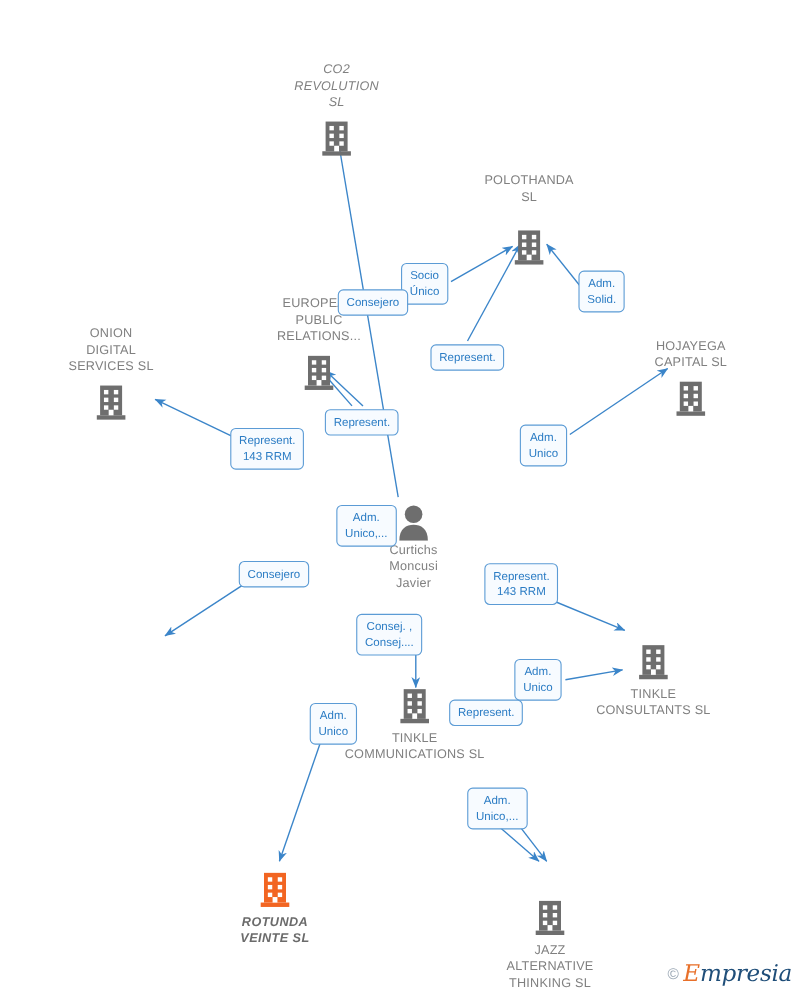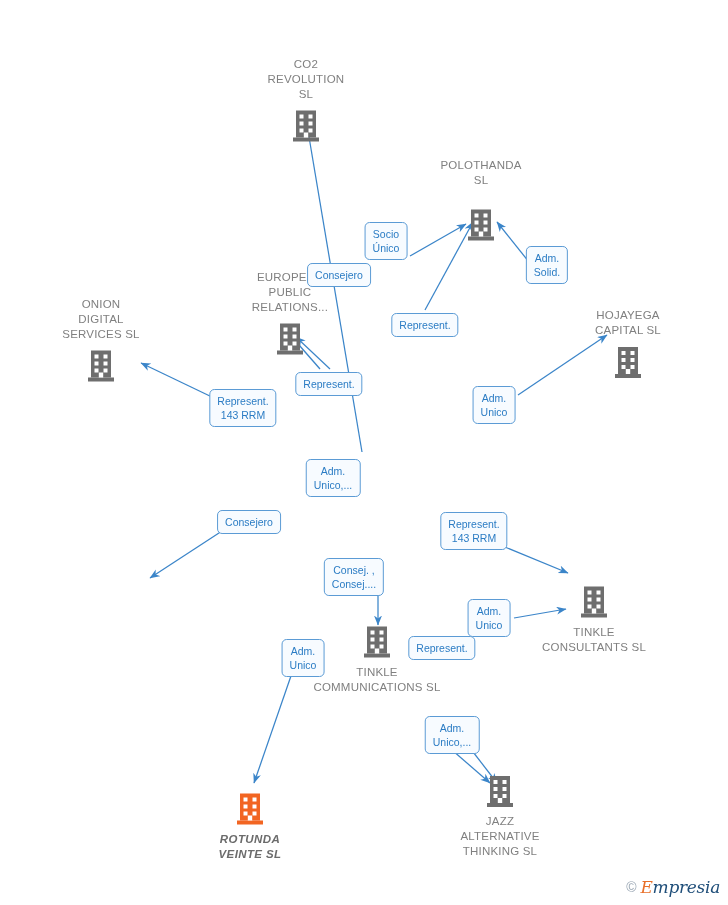--- a/index.html
+++ b/index.html
@@ -66,21 +66,21 @@
     align-items: center;
     gap: 4px;
     font-size: 17px;
     z-index: 9;
   }
   #watermark .copy { color: #9aa7b4; font-size: 14px; }
   #watermark .brand {
     font-family: "DejaVu Serif", serif;
     font-style: italic;
     color: #1f4e79;
-    font-size: 17px;
+    font-size: 21px;
     letter-spacing: -0.3px;
   }
   #watermark .brand .e { color: #e8702a; }
 </style>
 </head>
 <body>
 
 <div id="canvas">
 
   <svg id="edge-layer" viewBox="0 0 728 905" width="728" height="905">
@@ -102,21 +102,21 @@
         <path d="M 500,545 L 568,573" marker-end="url(#arrowhead)"></path>
         <path d="M 514,618 L 566,609" marker-end="url(#arrowhead)"></path>
         <path d="M 378,560 L 378,625" marker-end="url(#arrowhead)"></path>
         <path d="M 292,673 L 254,783" marker-end="url(#arrowhead)"></path>
         <path d="M 452,750 L 490,783" marker-end="url(#arrowhead)"></path>
         <path d="M 470,748 L 497,783" marker-end="url(#arrowhead)"></path>
       </g>
   </svg>
 
   <div class="node" style="left:306px; top:100px;">
-    <span class="node-label" style="margin-bottom:6px;">CO2
+    <span class="node-label" style="margin-bottom:6px;font-style:italic;">CO2
 REVOLUTION
 SL</span>
     <svg class="node-icon" width="30" height="36" viewBox="0 0 30 36">
       <rect x="5" y="3" width="20" height="27" fill="#6e6e6e"></rect>
       <rect x="2" y="30" width="26" height="4" fill="#6e6e6e"></rect>
       <rect x="8.5" y="7" width="4" height="4" fill="#fff"></rect>
       <rect x="17.5" y="7" width="4" height="4" fill="#fff"></rect>
       <rect x="8.5" y="14" width="4" height="4" fill="#fff"></rect>
       <rect x="17.5" y="14" width="4" height="4" fill="#fff"></rect>
       <rect x="8.5" y="21" width="4" height="4" fill="#fff"></rect>
@@ -217,21 +217,21 @@
       <rect x="8.5" y="14" width="4" height="4" fill="#fff"></rect>
       <rect x="17.5" y="14" width="4" height="4" fill="#fff"></rect>
       <rect x="8.5" y="21" width="4" height="4" fill="#fff"></rect>
       <rect x="17.5" y="21" width="4" height="4" fill="#fff"></rect>
       <rect x="12.8" y="25" width="4.4" height="5" fill="#fff"></rect>
     </svg>
     <span class="node-label" style="width:160px;">TINKLE
 CONSULTANTS SL</span>
   </div>
 
-  <div class="node" style="left:500px; top:816px;">
+  <div class="node" style="left:500px; top:859px;">
     <svg class="node-icon" width="30" height="36" viewBox="0 0 30 36" style="margin-bottom:5px;">
       <rect x="5" y="3" width="20" height="27" fill="#6e6e6e"></rect>
       <rect x="2" y="30" width="26" height="4" fill="#6e6e6e"></rect>
       <rect x="8.5" y="7" width="4" height="4" fill="#fff"></rect>
       <rect x="17.5" y="7" width="4" height="4" fill="#fff"></rect>
       <rect x="8.5" y="14" width="4" height="4" fill="#fff"></rect>
       <rect x="17.5" y="14" width="4" height="4" fill="#fff"></rect>
       <rect x="8.5" y="21" width="4" height="4" fill="#fff"></rect>
       <rect x="17.5" y="21" width="4" height="4" fill="#fff"></rect>
       <rect x="12.8" y="25" width="4.4" height="5" fill="#fff"></rect>
@@ -250,22 +250,31 @@
       <rect x="8.5" y="14" width="4" height="4" fill="#fff"></rect>
       <rect x="17.5" y="14" width="4" height="4" fill="#fff"></rect>
       <rect x="8.5" y="21" width="4" height="4" fill="#fff"></rect>
       <rect x="17.5" y="21" width="4" height="4" fill="#fff"></rect>
       <rect x="12.8" y="25" width="4.4" height="5" fill="#fff"></rect>
     </svg>
     <span class="node-label bold">ROTUNDA
 VEINTE  SL</span>
   </div>
 
-
-  <div class="edge-label" style="left:386px; top:241px;">Socio
+  <div class="node" style="left:376px; top:498px;">
+    <svg class="node-icon" width="32" height="34" viewBox="0 0 32 34" style="margin-bottom:2px;">
+      <circle cx="16" cy="10" r="8" fill="#6e6e6e"></circle>
+      <path d="M3,34 C3,23 9.5,19.5 16,19.5 C22.5,19.5 29,23 29,34 Z" fill="#6e6e6e"></path>
+    </svg>
+    <span class="node-label">Curtichs
+Moncusi
+Javier</span>
+  </div>
+
+  <div class="edge-label" style="left:386px; top:258px;">Socio
 Único</div>
   <div class="edge-label" style="left:339px; top:275px;">Consejero</div>
   <div class="edge-label" style="left:547px; top:265px;">Adm.
 Solid.</div>
   <div class="edge-label" style="left:425px; top:325px;">Represent.</div>
   <div class="edge-label" style="left:329px; top:384px;">Represent.</div>
   <div class="edge-label" style="left:243px; top:408px;">Represent.
 143 RRM</div>
   <div class="edge-label" style="left:494px; top:405px;">Adm.
 Unico</div>

